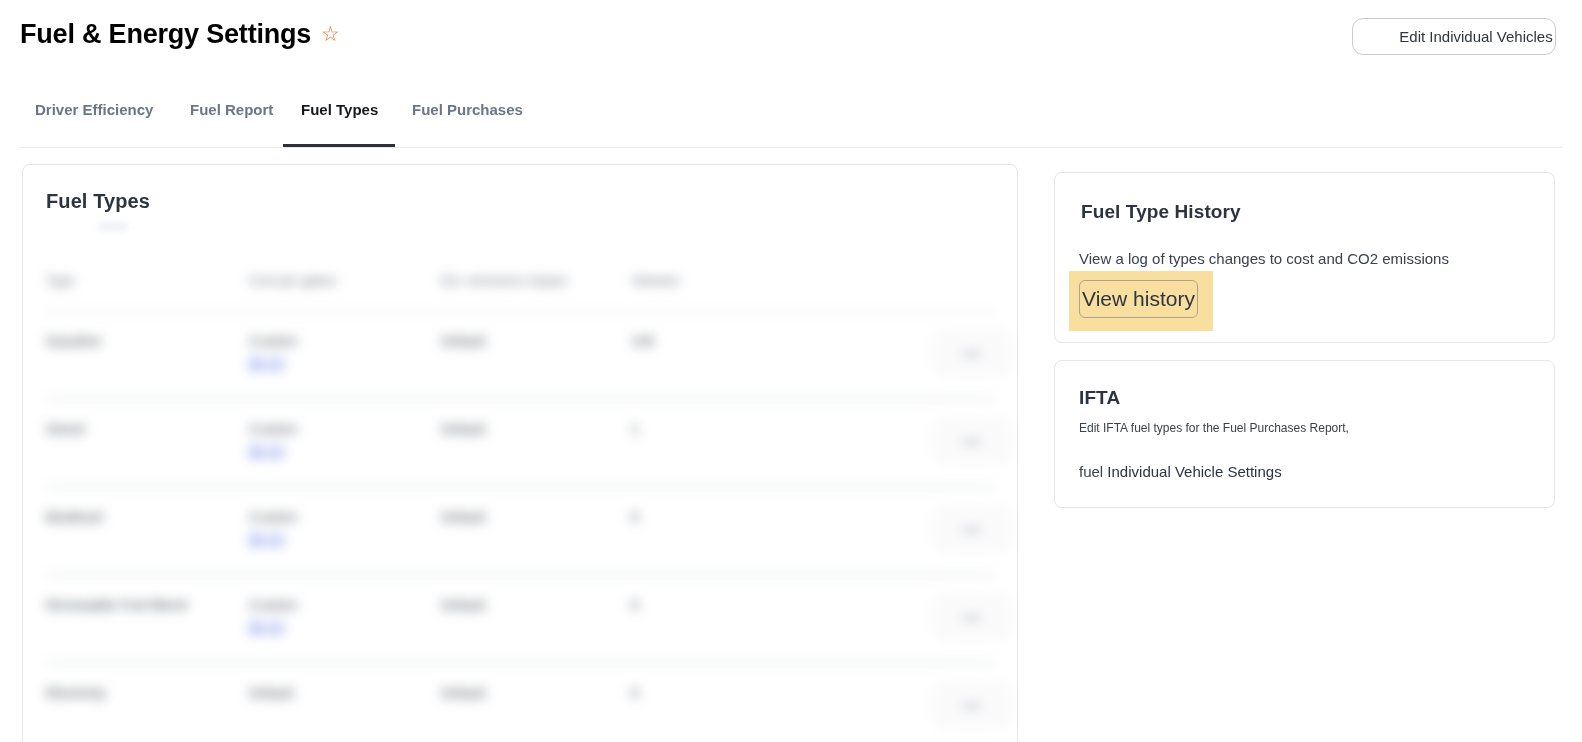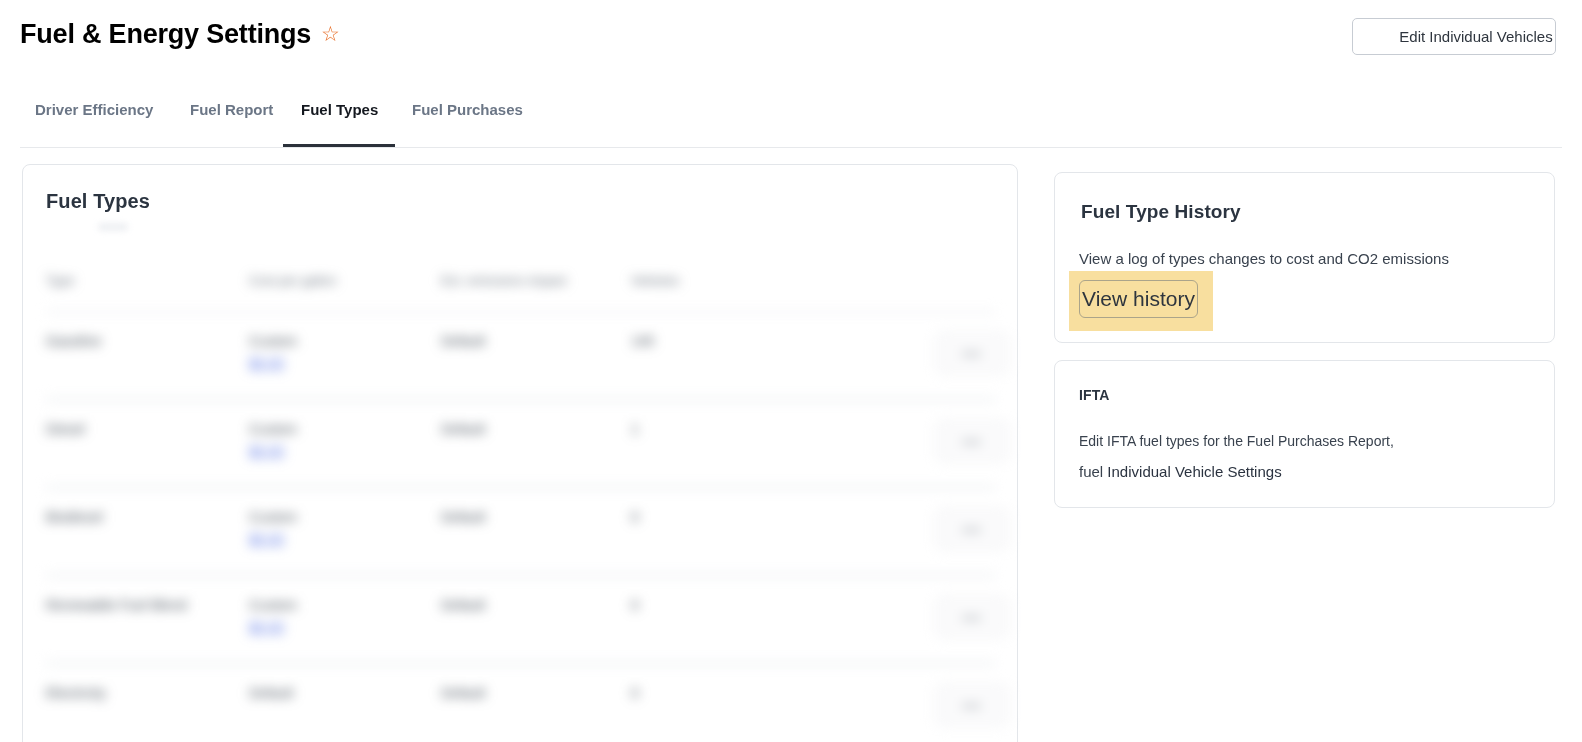--- a/index.html
+++ b/index.html
@@ -6,21 +6,21 @@
   html, body { background: #ffffff; }
   body { font-family: "Liberation Sans", sans-serif; color: #2b3440; }
   .screen { position: relative; width: 1582px; height: 742px; background: #fff; overflow: hidden; }
 
   
   .page-title { position: absolute; left: 20px; top: 17px; font-size: 27px; line-height: 34px;
                 font-weight: 800; color: #000000; letter-spacing: -0.2px; }
   .fav-star { position: absolute; left: 321px; top: 22px; font-size: 21px; line-height: 24px;
               color: #e8702a; cursor: pointer; }
   .edit-vehicles-btn { position: absolute; left: 1352px; top: 18px; width: 204px; height: 37px;
-              background: #fff; border: 1px solid #c7ccd3; border-radius: 5px;
+              background: #fff; border: 1px solid #c7ccd3; border-radius: 11px;
               font-family: "Liberation Sans", sans-serif; font-size: 15px; color: #2e353e;
               display: flex; align-items: center; justify-content: center; cursor: pointer; padding-left: 44px; }
 
   
   .tab { position: absolute; top: 100px; font-size: 15px; font-weight: 700; line-height: 20px;
          color: #6b7686; cursor: pointer; white-space: nowrap; }
   .tab.active { color: #14181f; }
   .tab-underline { position: absolute; left: 283px; top: 144px; width: 112px; height: 3px; background: #2b313a; }
   .tabs-divider { position: absolute; left: 20px; top: 147px; width: 1542px; height: 1px; background: #e7e9ec; }
 
@@ -50,21 +50,21 @@
             display: flex; align-items: center; justify-content: center; cursor: pointer; }
 
   
   .history-desc { position: absolute; left: 24px; top: 77px; font-size: 15px; color: #39424e; white-space: nowrap; }
   .history-highlight { position: absolute; left: 14px; top: 98px; width: 144px; height: 60px; background: #f8df9f; }
   .view-history-btn { position: absolute; left: 24px; top: 107px; width: 119px; height: 38px;
             background: transparent; border: 1px solid #aba48a; border-radius: 6px;
             font-family: "Liberation Sans", sans-serif; font-size: 21px; color: #2e353e; cursor: pointer; }
 
   
-  .ifta-line1 { position: absolute; left: 24px; top: 72px; font-size: 14px; color: #39424e; white-space: nowrap; }
+  .ifta-line1 { position: absolute; left: 24px; top: 60px; font-size: 12px; color: #39424e; white-space: nowrap; }
   .ifta-line2 { position: absolute; left: 24px; top: 102px; font-size: 15px; color: #39424e; white-space: nowrap; }
   .ifta-link { color: #2b3340; cursor: pointer; }
 </style>
 </head>
 <body>
 
 <div class="screen">
 
   <h1 class="page-title">Fuel &amp; Energy Settings</h1>
   <span class="fav-star">☆</span>
@@ -140,18 +140,18 @@
   </div>
 
   <div class="card card-history">
     <div class="card-title" style="left:26px; top:28px; font-size:19px;">Fuel Type History</div>
     <div class="history-desc">View a log of types changes to cost and CO2 emissions</div>
     <div class="history-highlight"></div>
     <button class="view-history-btn">View history</button>
   </div>
 
   <div class="card card-ifta">
-    <div class="card-title" style="left:24px; top:26px; font-size:14px;">IFTA</div>
+    <div class="card-title" style="left:24px; top:26px; font-size:19px;">IFTA</div>
     <div class="ifta-line1">Edit IFTA fuel types for the Fuel Purchases Report,</div>
     <div class="ifta-line2"><span>fuel </span><span class="ifta-link">Individual Vehicle Settings</span></div>
   </div>
 
 </div>
 
 </body></html>

